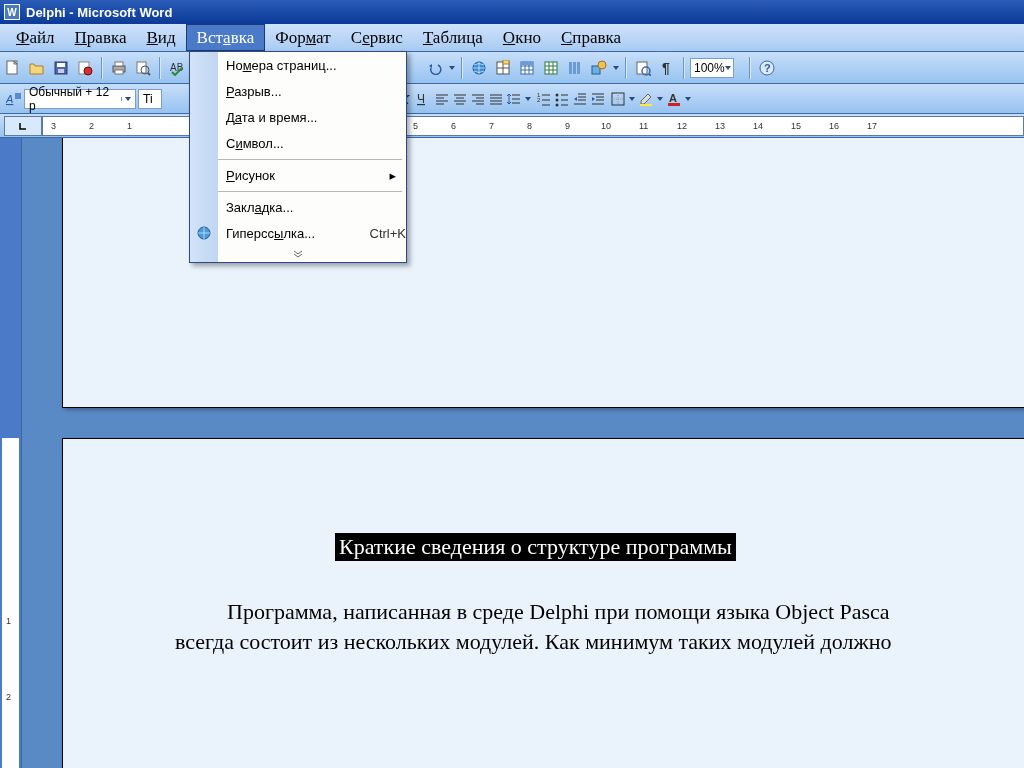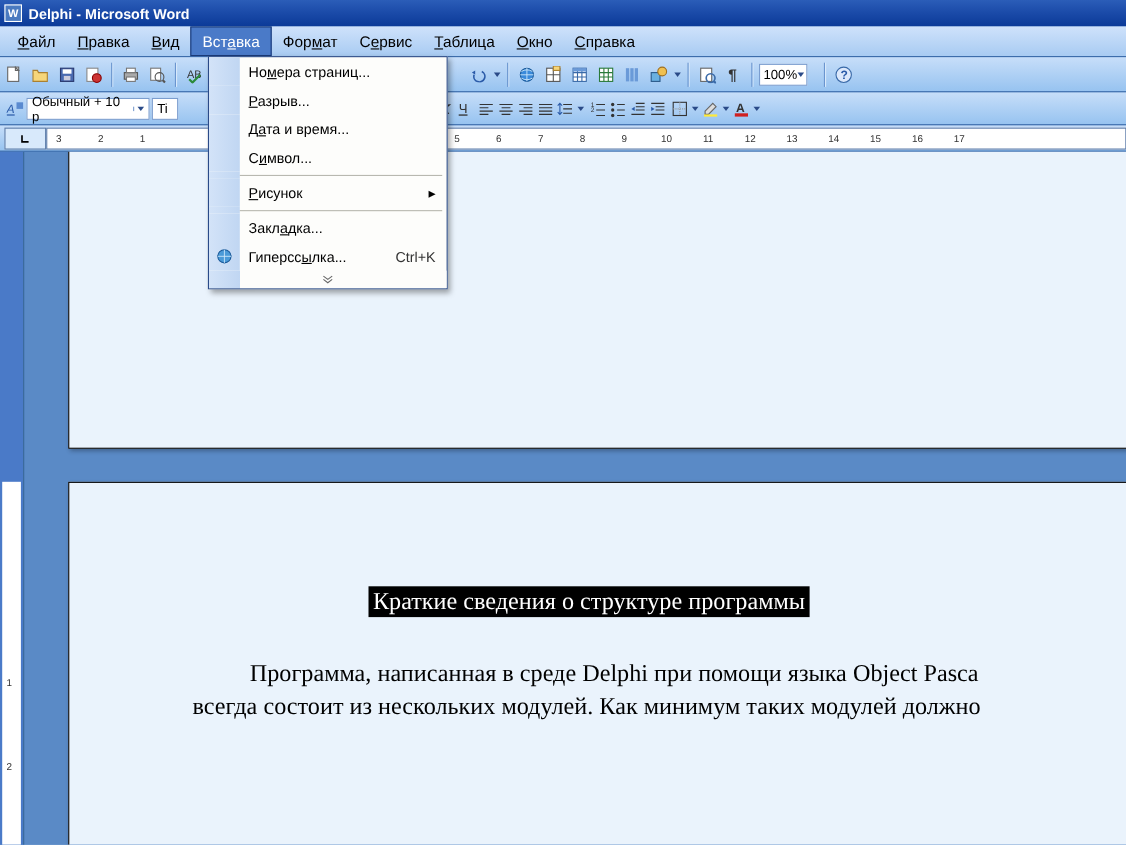--- a/index.html
+++ b/index.html
@@ -38,23 +38,24 @@
   height: 28px;
   display: flex;
   align-items: stretch;
   padding: 0 6px;
   border-bottom: 1px solid #3a6aa8;
 }
 .menubar .menu-item {
   padding: 9px 10px;
   color: #000;
   cursor: default;
-  font-size: 14px;
-  display: flex;
-  align-items: center;
+  font-size: 17px;
+  display: flex;
+  align-items: center;
+  font-family: Liberation Serif, serif;
 }
 .menubar .menu-item.active {
   background: #4a7ac8;
   color: #fff;
   border: 1px solid #1a3a78;
 }
 .menubar .menu-item .u { text-decoration: underline; }
 .toolbar {
   background: linear-gradient(to bottom, #c7def9 0%, #97c3f0 100%);
   height: 32px;
@@ -200,21 +201,20 @@
   background: linear-gradient(to right, #d3e3f8, #c0d6f2);
   display: flex;
   align-items: center;
   justify-content: center;
 }
 .dropdown-menu .dm-label {
   flex: 1;
   padding-left: 8px;
 }
 .dropdown-menu .dm-short {
-  padding-right: 10px;
   color: #333;
 }
 .dropdown-menu .dm-arrow {
   padding-right: 10px;
 }
 .dropdown-menu .dm-sep {
   display: flex;
   height: 6px;
 }
 .dropdown-menu .dm-sep .dm-iconcol { height: 6px; }
@@ -444,21 +444,21 @@
 </div>
 
 <div class="toolbar2">
   <div class="tb-btn">
       <svg width="16" height="16">
         <text x="0" y="12" font-size="11" fill="#2a5aa8" font-style="italic" text-decoration="underline">A</text>
         <rect x="9" y="2" width="6" height="6" fill="#5a8ad0"></rect>
       </svg>
     </div>
   <div class="combo" style="width:112px">
-    <span>Обычный + 10 p</span>
+    <span>Обычный + 12 p</span>
     <span class="dd">
         <div class="triangle-down"></div>
       </span>
   </div>
   <div class="combo" style="width:24px">
     <span>Ti</span>
   </div>
 
   <div style="width:228px"></div>
 

